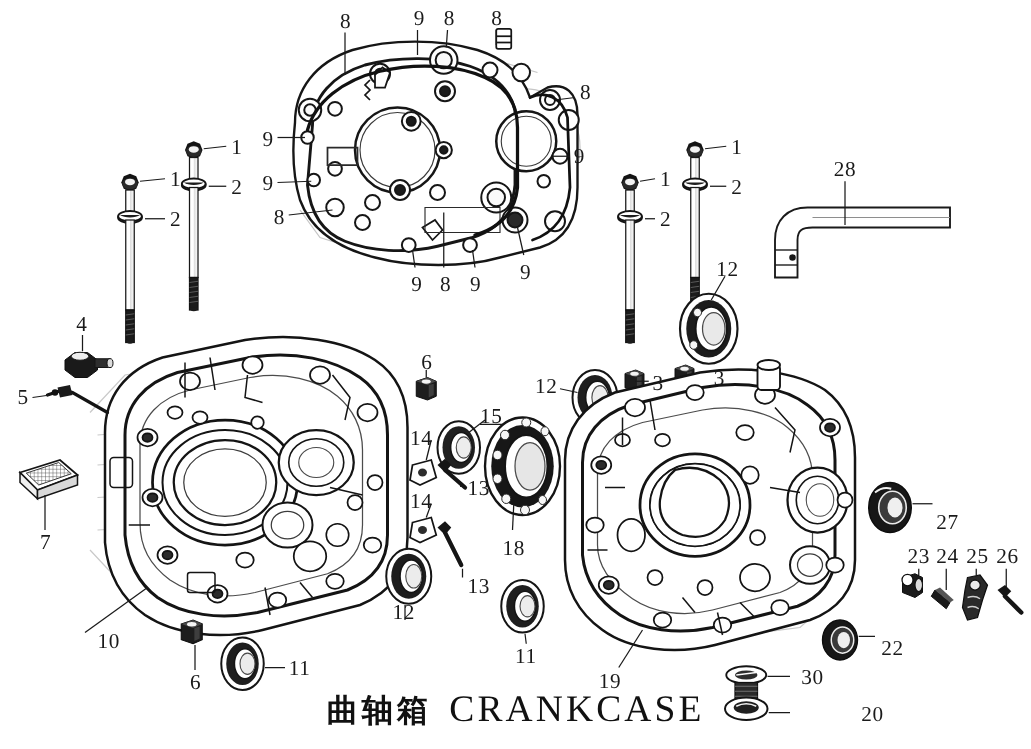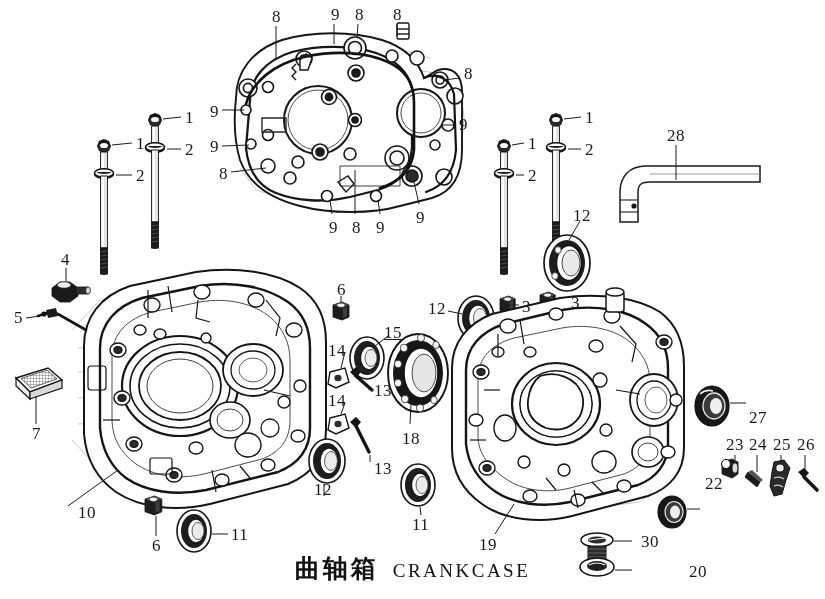--- a/index.html
+++ b/index.html
@@ -26,21 +26,21 @@
     left:0;right:0;bottom:14px;
     text-align:center;
     font-family:"Liberation Serif", serif;
   }
   #title-block .cn{
     font-size:25px;letter-spacing:3px;color:#111;
     font-family:"DejaVu Sans", sans-serif;
     font-weight:700;
   }
   #title-block .en{
-    font-size:19px;letter-spacing:2.5px;color:#111;margin-left:14px;
+    font-size:30px;letter-spacing:2.5px;color:#111;margin-left:14px;
   }
 </style>
 </head>
 <body>
 
 <div id="diagram-root">
 
 <svg id="sheet" viewBox="0 0 825 599">
   <defs>
     <pattern id="mesh" width="3" height="3" patternUnits="userSpaceOnUse">
@@ -614,21 +614,21 @@
   <span class="callout-num" style="left:14px;top:309px;">5</span>
   <span class="callout-num" style="left:32px;top:425px;">7</span>
   <span class="callout-num" style="left:50px;top:504px;margin-left:28px;">10</span>
   <span class="callout-num" style="left:479px;top:536px;">19</span>
 
   <span class="callout-num" style="left:749px;top:393px;margin-top:16px;">27</span>
   <span class="callout-num" style="left:726px;top:436px;">23</span>
   <span class="callout-num" style="left:749px;top:436px;">24</span>
   <span class="callout-num" style="left:773px;top:436px;">25</span>
   <span class="callout-num" style="left:797px;top:436px;">26</span>
-  <span class="callout-num" style="left:705px;top:475px;">22</span>
+  <span class="callout-num" style="left:705px;top:510px;">22</span>
   <span class="callout-num" style="left:641px;top:533px;">30</span>
   <span class="callout-num" style="left:641px;top:563px;margin-left:48px;">20</span>
 </div>
 
 <div id="title-block">
   <span class="cn">曲轴箱</span><span class="en">CRANKCASE</span>
 </div>
 
 </div>
 

